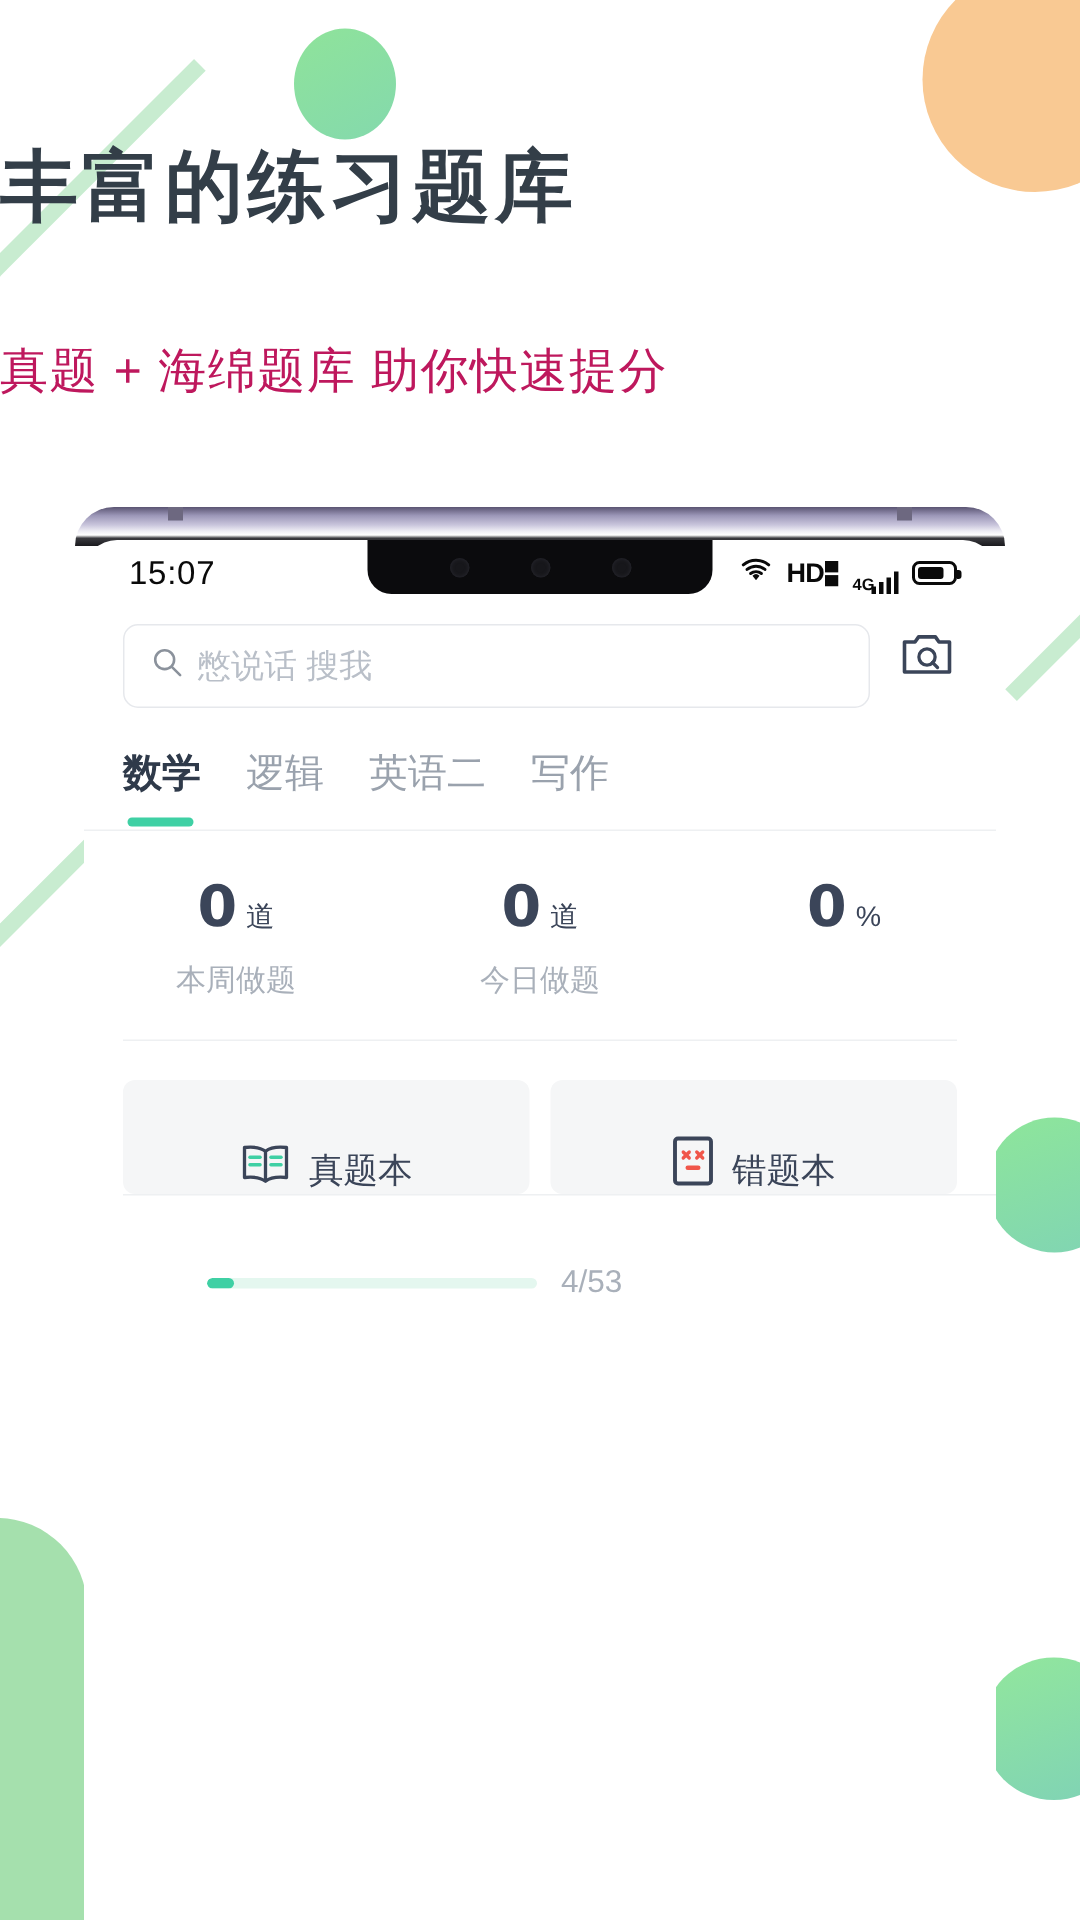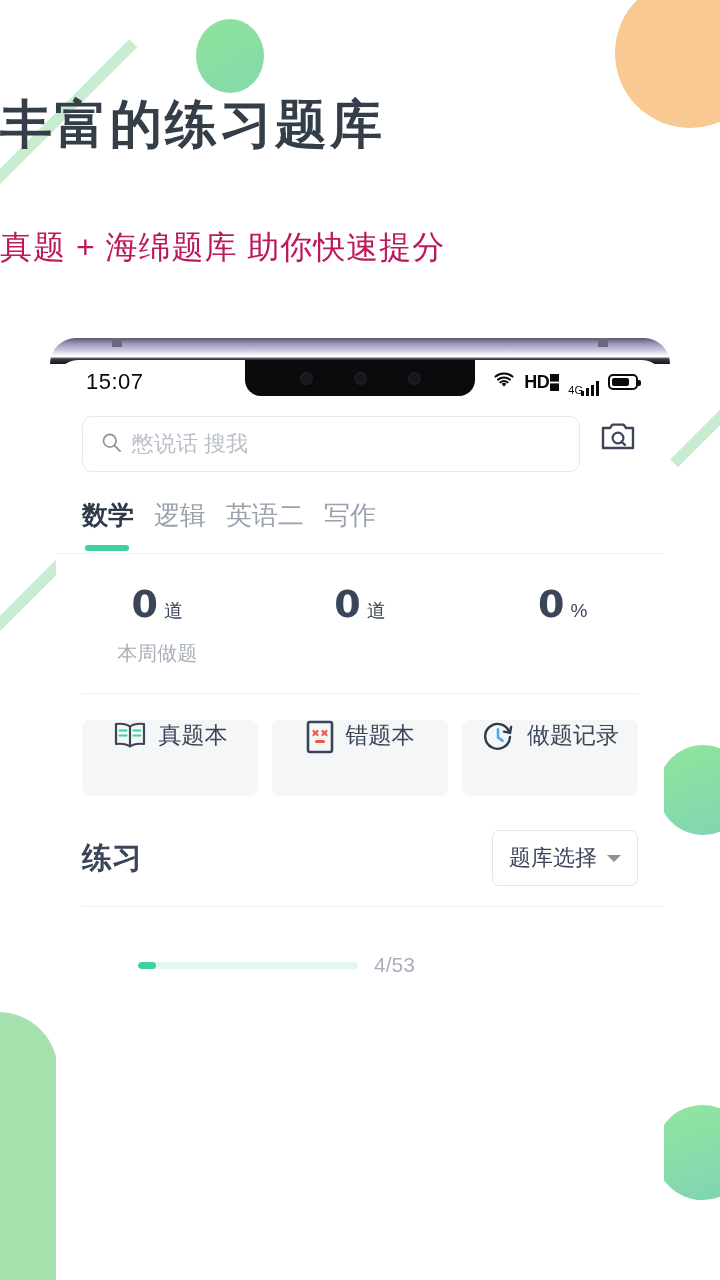--- a/index.html
+++ b/index.html
@@ -125,21 +125,21 @@
   .statusbar {
     position:relative;
     height:44px;
     display:flex; align-items:center; justify-content:space-between;
     padding:0 26px 0 30px;
     color:#0a0a0a;
   }
   .status-time { font-size:22px; font-weight:500; letter-spacing:.5px; }
   .status-icons { display:flex; align-items:center; gap:9px; }
   .ic-hd { font-size:18px; font-weight:bold; letter-spacing:-.5px; display:flex; align-items:center; }
-  .ic-4g { font-size:11px; font-weight:normal; margin-right:-2px; align-self:flex-start; margin-top:16px;}
+  .ic-4g { font-size:11px; font-weight:bold; margin-right:-2px; align-self:flex-start; margin-top:16px;}
   .sig { display:flex; align-items:flex-end; gap:2px; height:16px; }
   .sig i { width:3px; background:#0a0a0a; display:block; }
   .sig i:nth-child(1){height:5px;} .sig i:nth-child(2){height:8px;}
   .sig i:nth-child(3){height:11px;} .sig i:nth-child(4){height:15px;}
   .batt {
     width:30px; height:16px; border:2px solid #0a0a0a; border-radius:5px;
     position:relative; display:flex; align-items:center; padding:2px;
   }
   .batt:after{content:"";position:absolute;right:-5px;top:4px;width:3px;height:6px;background:#0a0a0a;border-radius:0 2px 2px 0;}
   .batt i{display:block;width:75%;height:100%;background:#0a0a0a;border-radius:2px;}
@@ -154,21 +154,21 @@
     border:1px solid #e6e8ec; border-radius:10px;
     display:flex; align-items:center; gap:10px;
     padding:0 18px;
     background:#fff;
   }
   .search-ph { font-size:22px; color:#b9bfc8; }
   .cam-btn { width:40px; height:40px; display:flex; align-items:center; justify-content:center; }
 
   
   .tabs {
-    display:flex; align-items:flex-start; gap:20px;
+    display:flex; align-items:flex-start; gap:30px;
     padding:26px 26px 0 26px;
     position:relative;
   }
   .tab { font-size:26px; color:#9aa2ad; padding-bottom:20px; position:relative; }
   .tab.active { color:#2f3a4a; font-weight:bold; }
   .tab.active:after {
     content:""; position:absolute; left:3px; bottom:2px;
     width:44px; height:6px; border-radius:3px; background:#3fd0a4;
   }
   .tabs-rule { height:1px; background:#eef0f2; margin:0 0 0 0; }
@@ -179,21 +179,21 @@
   .stat-val { display:flex; align-items:baseline; justify-content:center; gap:6px; }
   .stat-num { font-size:38px; font-weight:bold; color:#3b4559; font-family:"DejaVu Sans",sans-serif; }
   .stat-unit { font-size:19px; color:#3b4559; }
   .stat-label { margin-top:14px; font-size:20px; color:#a9b0ba; }
   .stats-rule { height:1px; background:#eef0f2; margin:0 26px; }
 
   
   .actions { display:flex; gap:14px; padding:26px 26px 0 26px; }
   .action {
     flex:1; height:76px; background:#f5f6f7; border-radius:8px;
-    display:flex; align-items:flex-start; justify-content:center; gap:12px;
+    display:flex; align-items:flex-end; justify-content:center; gap:12px;
   }
   .action-label { font-size:23px; color:#3b4559; }
 
   
   .practice-head {
     display:flex; align-items:center; justify-content:space-between;
     padding:34px 26px 20px 26px;
   }
   .practice-title { font-size:30px; font-weight:bold; color:#3b4559; }
   .qbank-btn {
@@ -320,20 +320,21 @@
           <span class="stat-num">0</span>
           <span class="stat-unit">道</span>
         </div>
         <div class="stat-label">本周做题</div>
       </div>
       <div class="stat">
         <div class="stat-val">
           <span class="stat-num">0</span>
           <span class="stat-unit">道</span>
         </div>
+        <div class="stat-label">今日做题</div>
       </div>
       <div class="stat">
         <div class="stat-val">
           <span class="stat-num">0</span>
           <span class="stat-unit">%</span>
         </div>
       </div>
     </div>
     <div class="stats-rule"></div>
 
@@ -359,39 +360,22 @@
               <line x1="7.5" y1="11" x2="11.5" y2="15"></line>
                 <line x1="11.5" y1="11" x2="7.5" y2="15"></line>
               <line x1="16.5" y1="11" x2="20.5" y2="15"></line>
                 <line x1="20.5" y1="11" x2="16.5" y2="15"></line>
               <line x1="10.5" y1="21.5" x2="17.5" y2="21.5" stroke-width="3"></line>
             </g>
           </svg>
         </span>
         <span class="action-label">错题本</span>
       </div>
-      <div class="action">
-        <span>
-          <svg width="34" height="34" viewBox="0 0 34 34">
-            <path d="M28.4 12.5A12.4 12.4 0 1 0 29 17" stroke="#2f3a4a" stroke-width="2.4" fill="none" stroke-linecap="round"></path>
-            <path d="M23 11.6l6.1 1.3 1-6" stroke="#2f3a4a" stroke-width="2.4" fill="none" stroke-linecap="round" stroke-linejoin="round"></path>
-            <path d="M17 9.2v8.2l4.6 3.4" stroke="#4ea7f0" stroke-width="2.6" fill="none" stroke-linecap="round" stroke-linejoin="round"></path>
-          </svg>
-        </span>
-        <span class="action-label">做题记录</span>
-      </div>
-    </div>
-
-    <div class="practice-head">
-      <div class="practice-title">练习</div>
-      <div class="qbank-btn">
-        <span>题库选择</span>
-        <span class="caret"></span>
-      </div>
-    </div>
+    </div>
+
     <div class="practice-rule"></div>
 
     <div class="plist">
 
 
       <div class="pitem">
         <div class="pprog">
           <span class="ptrack">
               <i class="pfill" style="display:block;width:8%"></i>
             </span>

